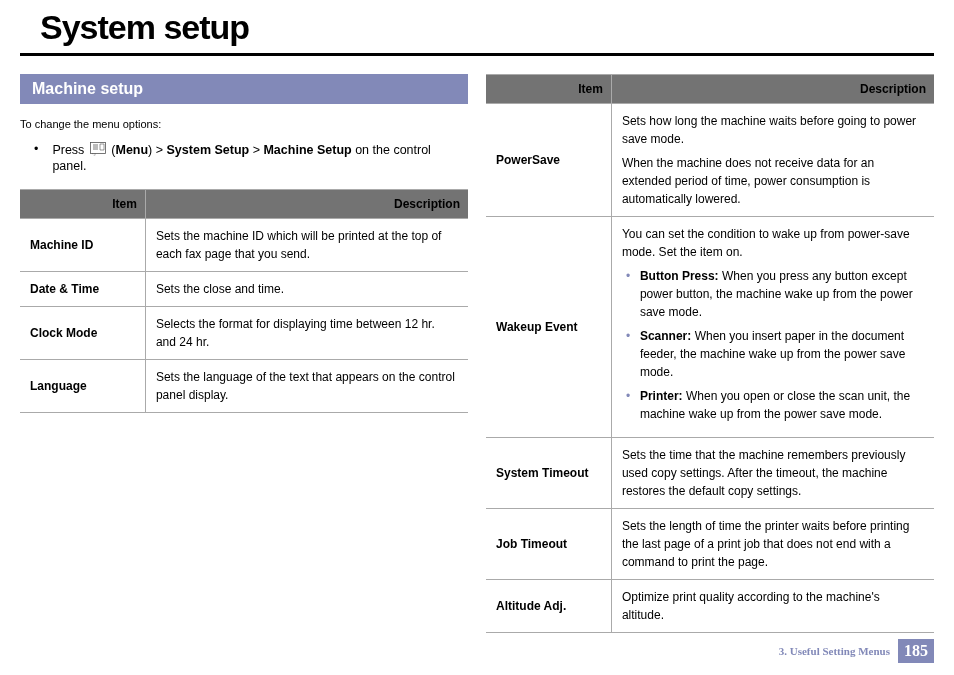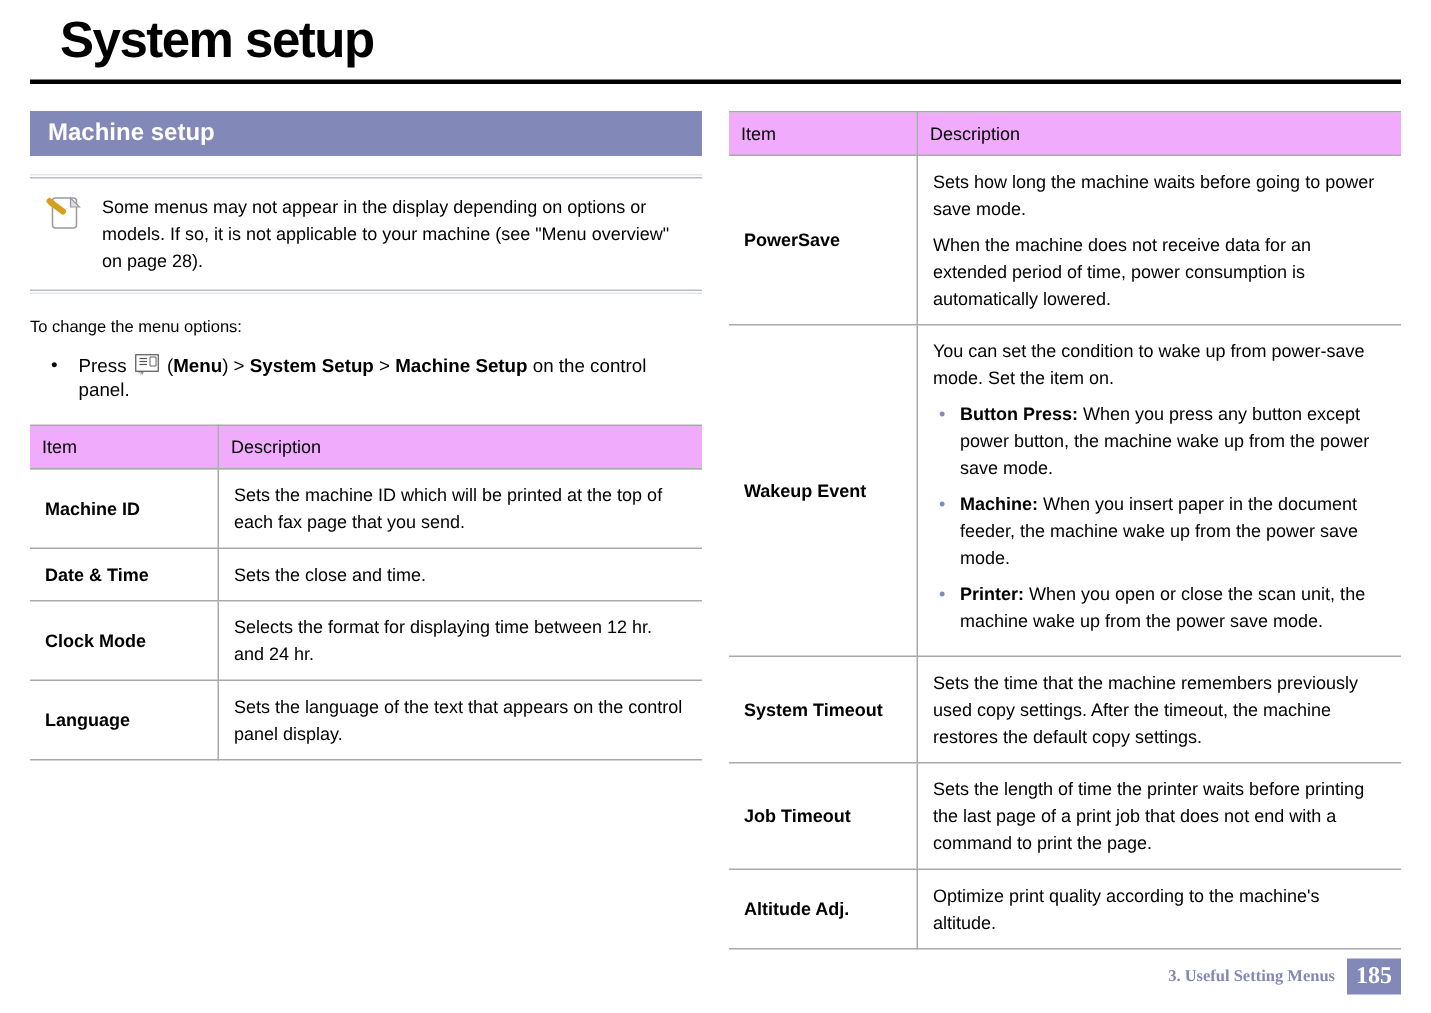--- a/index.html
+++ b/index.html
@@ -85,23 +85,23 @@
       display: inline-block;
       vertical-align: middle;
       margin: 0 2px;
     }
     .tbl {
       width: 100%;
       border-collapse: collapse;
       font-size: 12px;
     }
     .tbl th {
-      background: #f0abfc;
-      font-weight: normal;
-      text-align: left;
+      background: #737373;
+      font-weight: bold;
+      text-align: right;
       padding: 7px 8px;
       border-top: 1px solid #aaa;
       border-bottom: 1px solid #aaa;
     }
     .tbl th:first-child {
       width: 28%;
       border-right: 1px solid #aaa;
     }
     .tbl td {
       padding: 8px 10px;
@@ -158,31 +158,20 @@
 
 <div class="title-bar">
   <h1>System setup</h1>
 </div>
 
 <div class="content">
 
   <div class="col">
     <div class="section-header">Machine setup</div>
 
-    <div class="note-box">
-      <span class="note-icon">
-        <svg width="26" height="26" viewBox="0 0 26 26">
-          <rect x="5" y="3" width="16" height="20" rx="2" fill="#fff" stroke="#9a9a9a" stroke-width="1"></rect>
-          <path d="M 17 3 L 17 9 L 23 9 Z" fill="#d8dde8" stroke="#9a9a9a" stroke-width="0.8"></path>
-          <path d="M 4 6 L 12 12" stroke="#d4a020" stroke-width="4" stroke-linecap="round"></path>
-          <path d="M 3 5 L 5 7" stroke="#d4a020" stroke-width="4" stroke-linecap="round"></path>
-        </svg>
-      </span>
-      <span>Some menus may not appear in the display depending on options or models. If so, it is not applicable to your machine (see "Menu overview" on page 28).</span>
-    </div>
 
     <p class="intro-text">To change the menu options:</p>
 
     <div class="bullet-row">
       <span class="bullet-dot">•</span>
       <span>
         <span>Press</span>
         <span class="menu-icon">
           <svg width="16" height="14" viewBox="0 0 16 14">
             <rect x="0.5" y="0.5" width="15" height="11" fill="#fff" stroke="#555" stroke-width="0.8"></rect>
@@ -240,21 +229,21 @@
             <div style="margin-bottom:6px;">Sets how long the machine waits before going to power save mode.</div>
             <div>When the machine does not receive data for an extended period of time, power consumption is automatically lowered.</div>
           </td>
         </tr>
         <tr>
           <td>Wakeup Event</td>
           <td>
             <div style="margin-bottom:6px;">You can set the condition to wake up from power-save mode. Set the item on.</div>
             <ul class="sub-bullet">
               <li><b>Button Press:</b><span> When you press any button except power button, the machine wake up from the power save mode.</span></li>
-              <li><b>Machine:</b><span> When you insert paper in the document feeder, the machine wake up from the power save mode.</span></li>
+              <li><b>Scanner:</b><span> When you insert paper in the document feeder, the machine wake up from the power save mode.</span></li>
               <li><b>Printer:</b><span> When you open or close the scan unit, the machine wake up from the power save mode.</span></li>
             </ul>
           </td>
         </tr>
         <tr>
           <td>System Timeout</td>
           <td>Sets the time that the machine remembers previously used copy settings. After the timeout, the machine restores the default copy settings.</td>
         </tr>
         <tr>
           <td>Job Timeout</td>

